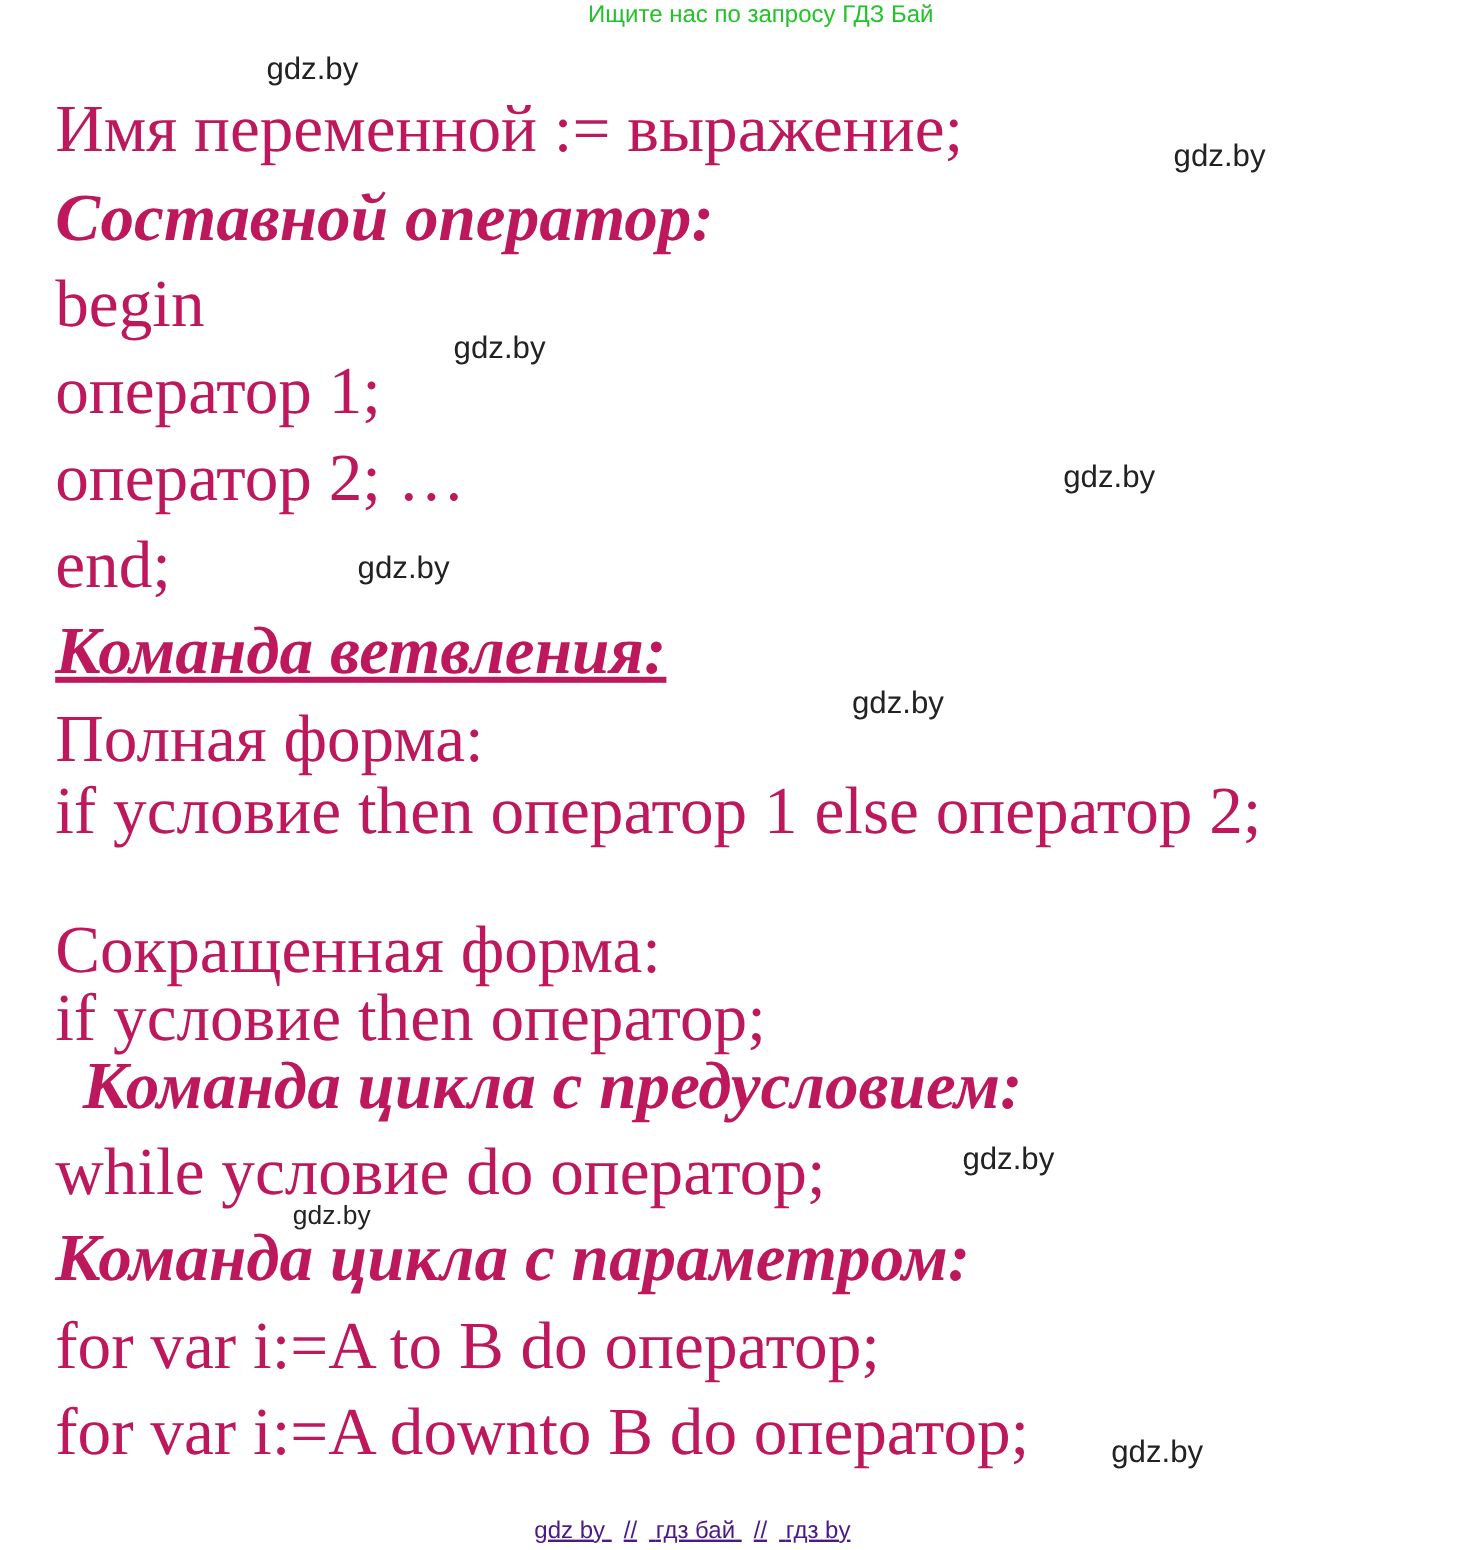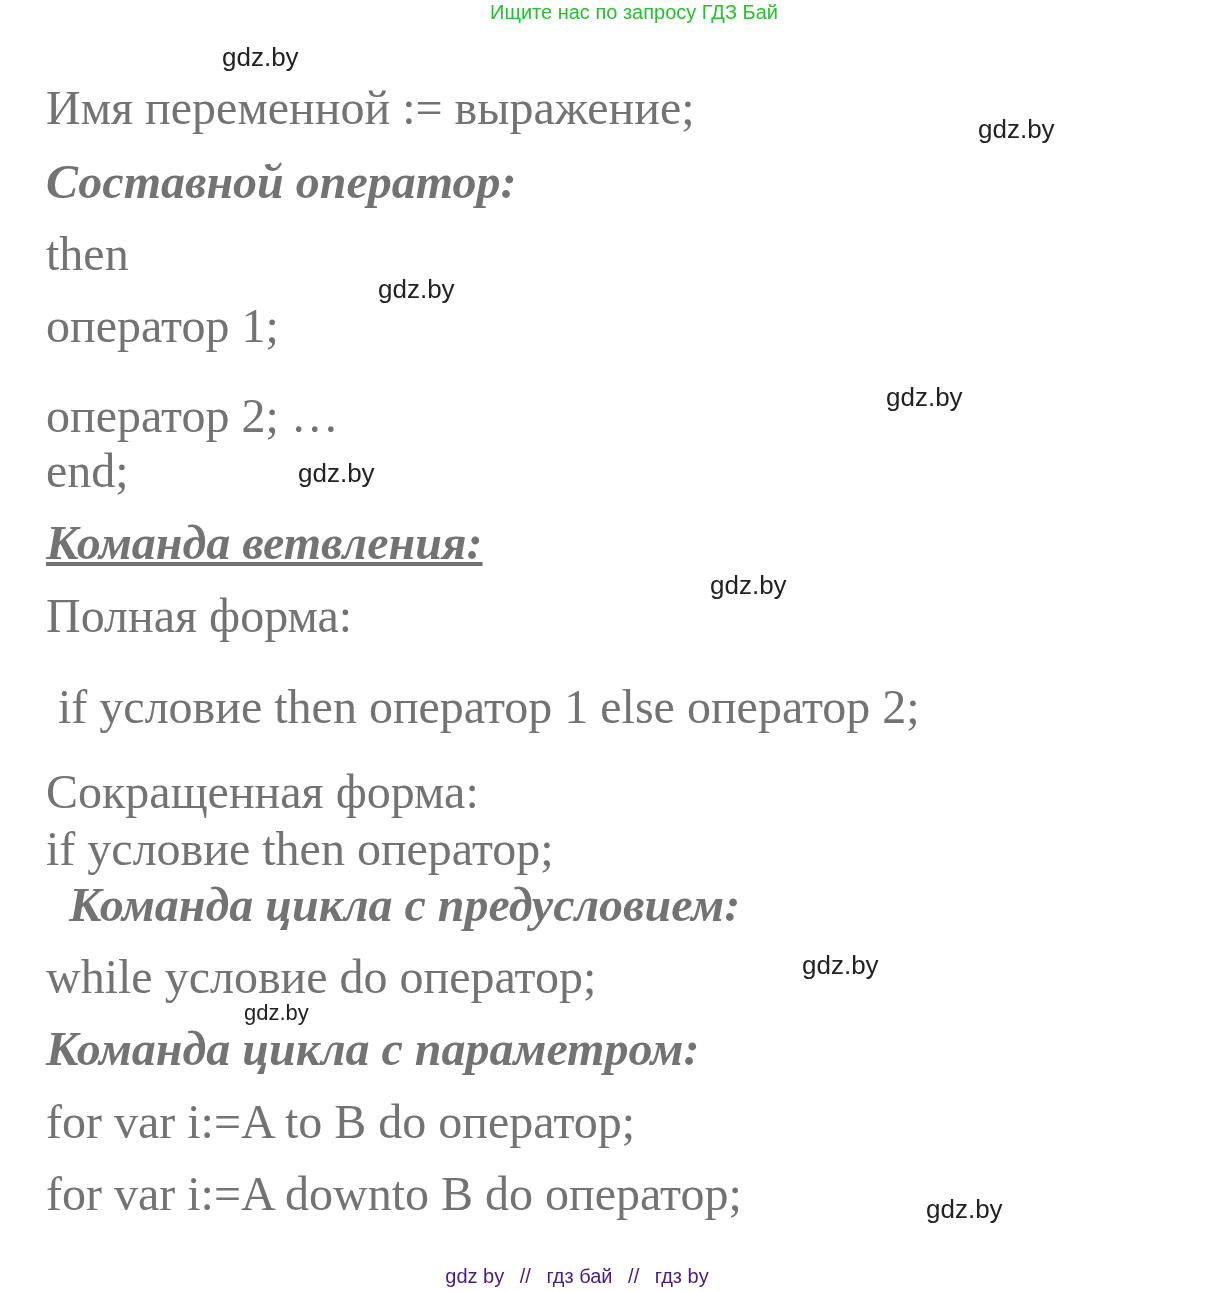--- a/index.html
+++ b/index.html
@@ -3,48 +3,48 @@
 <meta charset="utf-8">
 <style>
   html, body { margin:0; padding:0; background:#ffffff; }
   body { width:1230px; height:1292px; position:relative; overflow:hidden; }
   .top-banner {
     position:absolute; top:0; left:0; width:1230px; text-align:center;
     font-family:"Liberation Sans", sans-serif; font-size:20px; color:#22c22a; line-height:24px;padding-left:19px;
   }
   .line {
     position:absolute; left:46px; white-space:nowrap;
-    font-family:"Liberation Serif", serif; font-size:48px; color:#737373; line-height:64px;
+    font-family:"Liberation Serif", serif; font-size:56px; color:#be185d; line-height:64px;
   }
   .line.head { font-weight:bold; font-style:italic; }
   .wm {
     position:absolute; white-space:nowrap;
     font-family:"Liberation Sans", sans-serif; font-size:26px; color:#222; line-height:30px;text-align:center;
   }
   .footer {
     position:absolute; top:1264px; left:0; width:1154px; text-align:center;
-    font-family:"Liberation Sans", sans-serif; font-size:20px; color:#4a1a8a; line-height:24px;
+    font-family:"Liberation Sans", sans-serif; font-size:20px; color:#4a1a8a; line-height:24px;text-decoration:underline;
   }
   .footer a { color:#4a1a8a; text-decoration:none; }
   .footer .sep { margin:0 10px; }
 </style>
 </head>
 <body>
 
 <div class="top-banner">Ищите нас по запросу ГДЗ Бай</div>
 
 <div class="line" style="top:76px;">Имя переменной := выражение;</div>
 <div class="line head" style="top:150px;">Составной оператор:</div>
-<div class="line" style="top:222px;">then</div>
+<div class="line" style="top:222px;">begin</div>
 <div class="line" style="top:294px;">оператор 1;</div>
-<div class="line" style="top:367px;margin-top:17px;">оператор 2; …</div>
+<div class="line" style="top:367px;">оператор 2; …</div>
 <div class="line" style="top:439px;">end;</div>
 <div class="line head" style="top:511px;text-decoration:underline;">Команда ветвления:</div>
 <div class="line" style="top:584px;">Полная форма:</div>
-<div class="line" style="top:675px;margin-left:12px;">if условие then оператор 1 else оператор 2;</div>
+<div class="line" style="top:644px;">if условие then оператор 1 else оператор 2;</div>
 <div class="line" style="top:728px;margin-top:32px;">Сокращенная форма:</div>
 <div class="line" style="top:800px;margin-top:17px;">if условие then оператор;</div>
 <div class="line head" style="top:873px;margin-left:23px;">Команда цикла с предусловием:</div>
 <div class="line" style="top:945px;">while условие do оператор;</div>
 <div class="line head" style="top:1017px;">Команда цикла с параметром:</div>
 <div class="line" style="top:1090px;">for var i:=A to B do оператор;</div>
 <div class="line" style="top:1162px;">for var i:=A downto B do оператор;</div>
 
 <div class="wm" style="left:222px; top:42px;">gdz.by</div>
 <div class="wm" style="left:978px; top:114px;">gdz.by</div>

